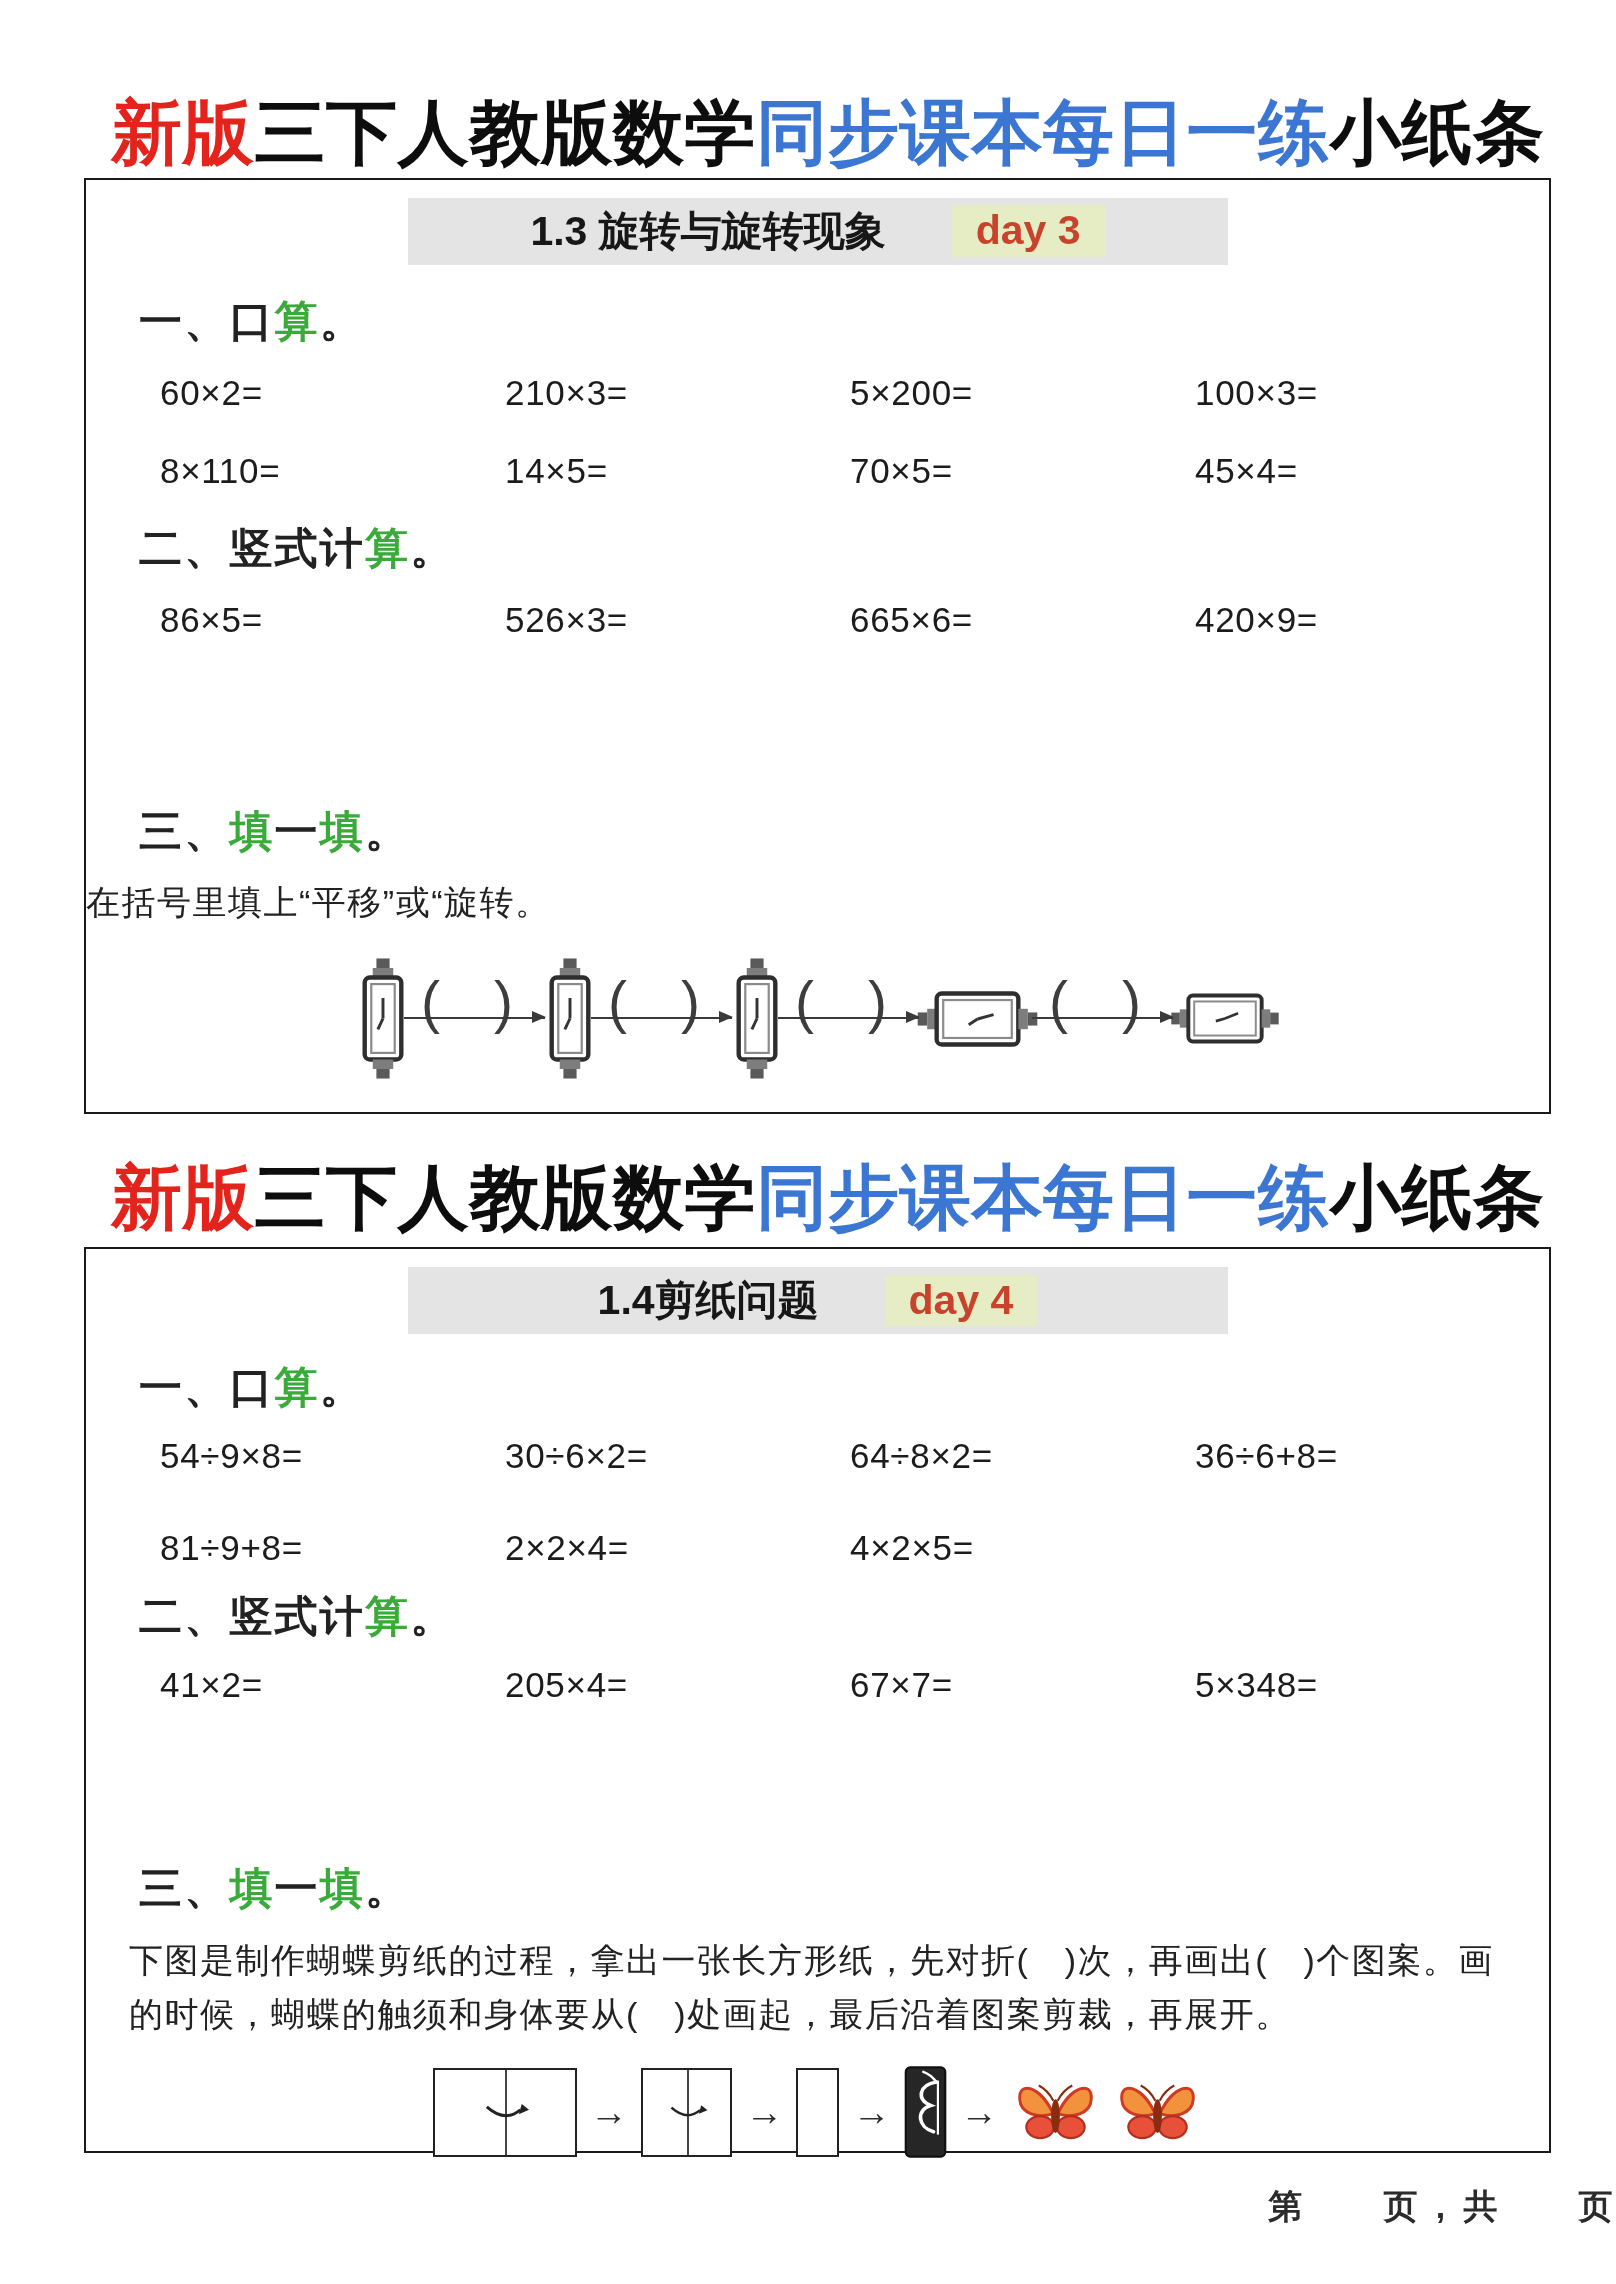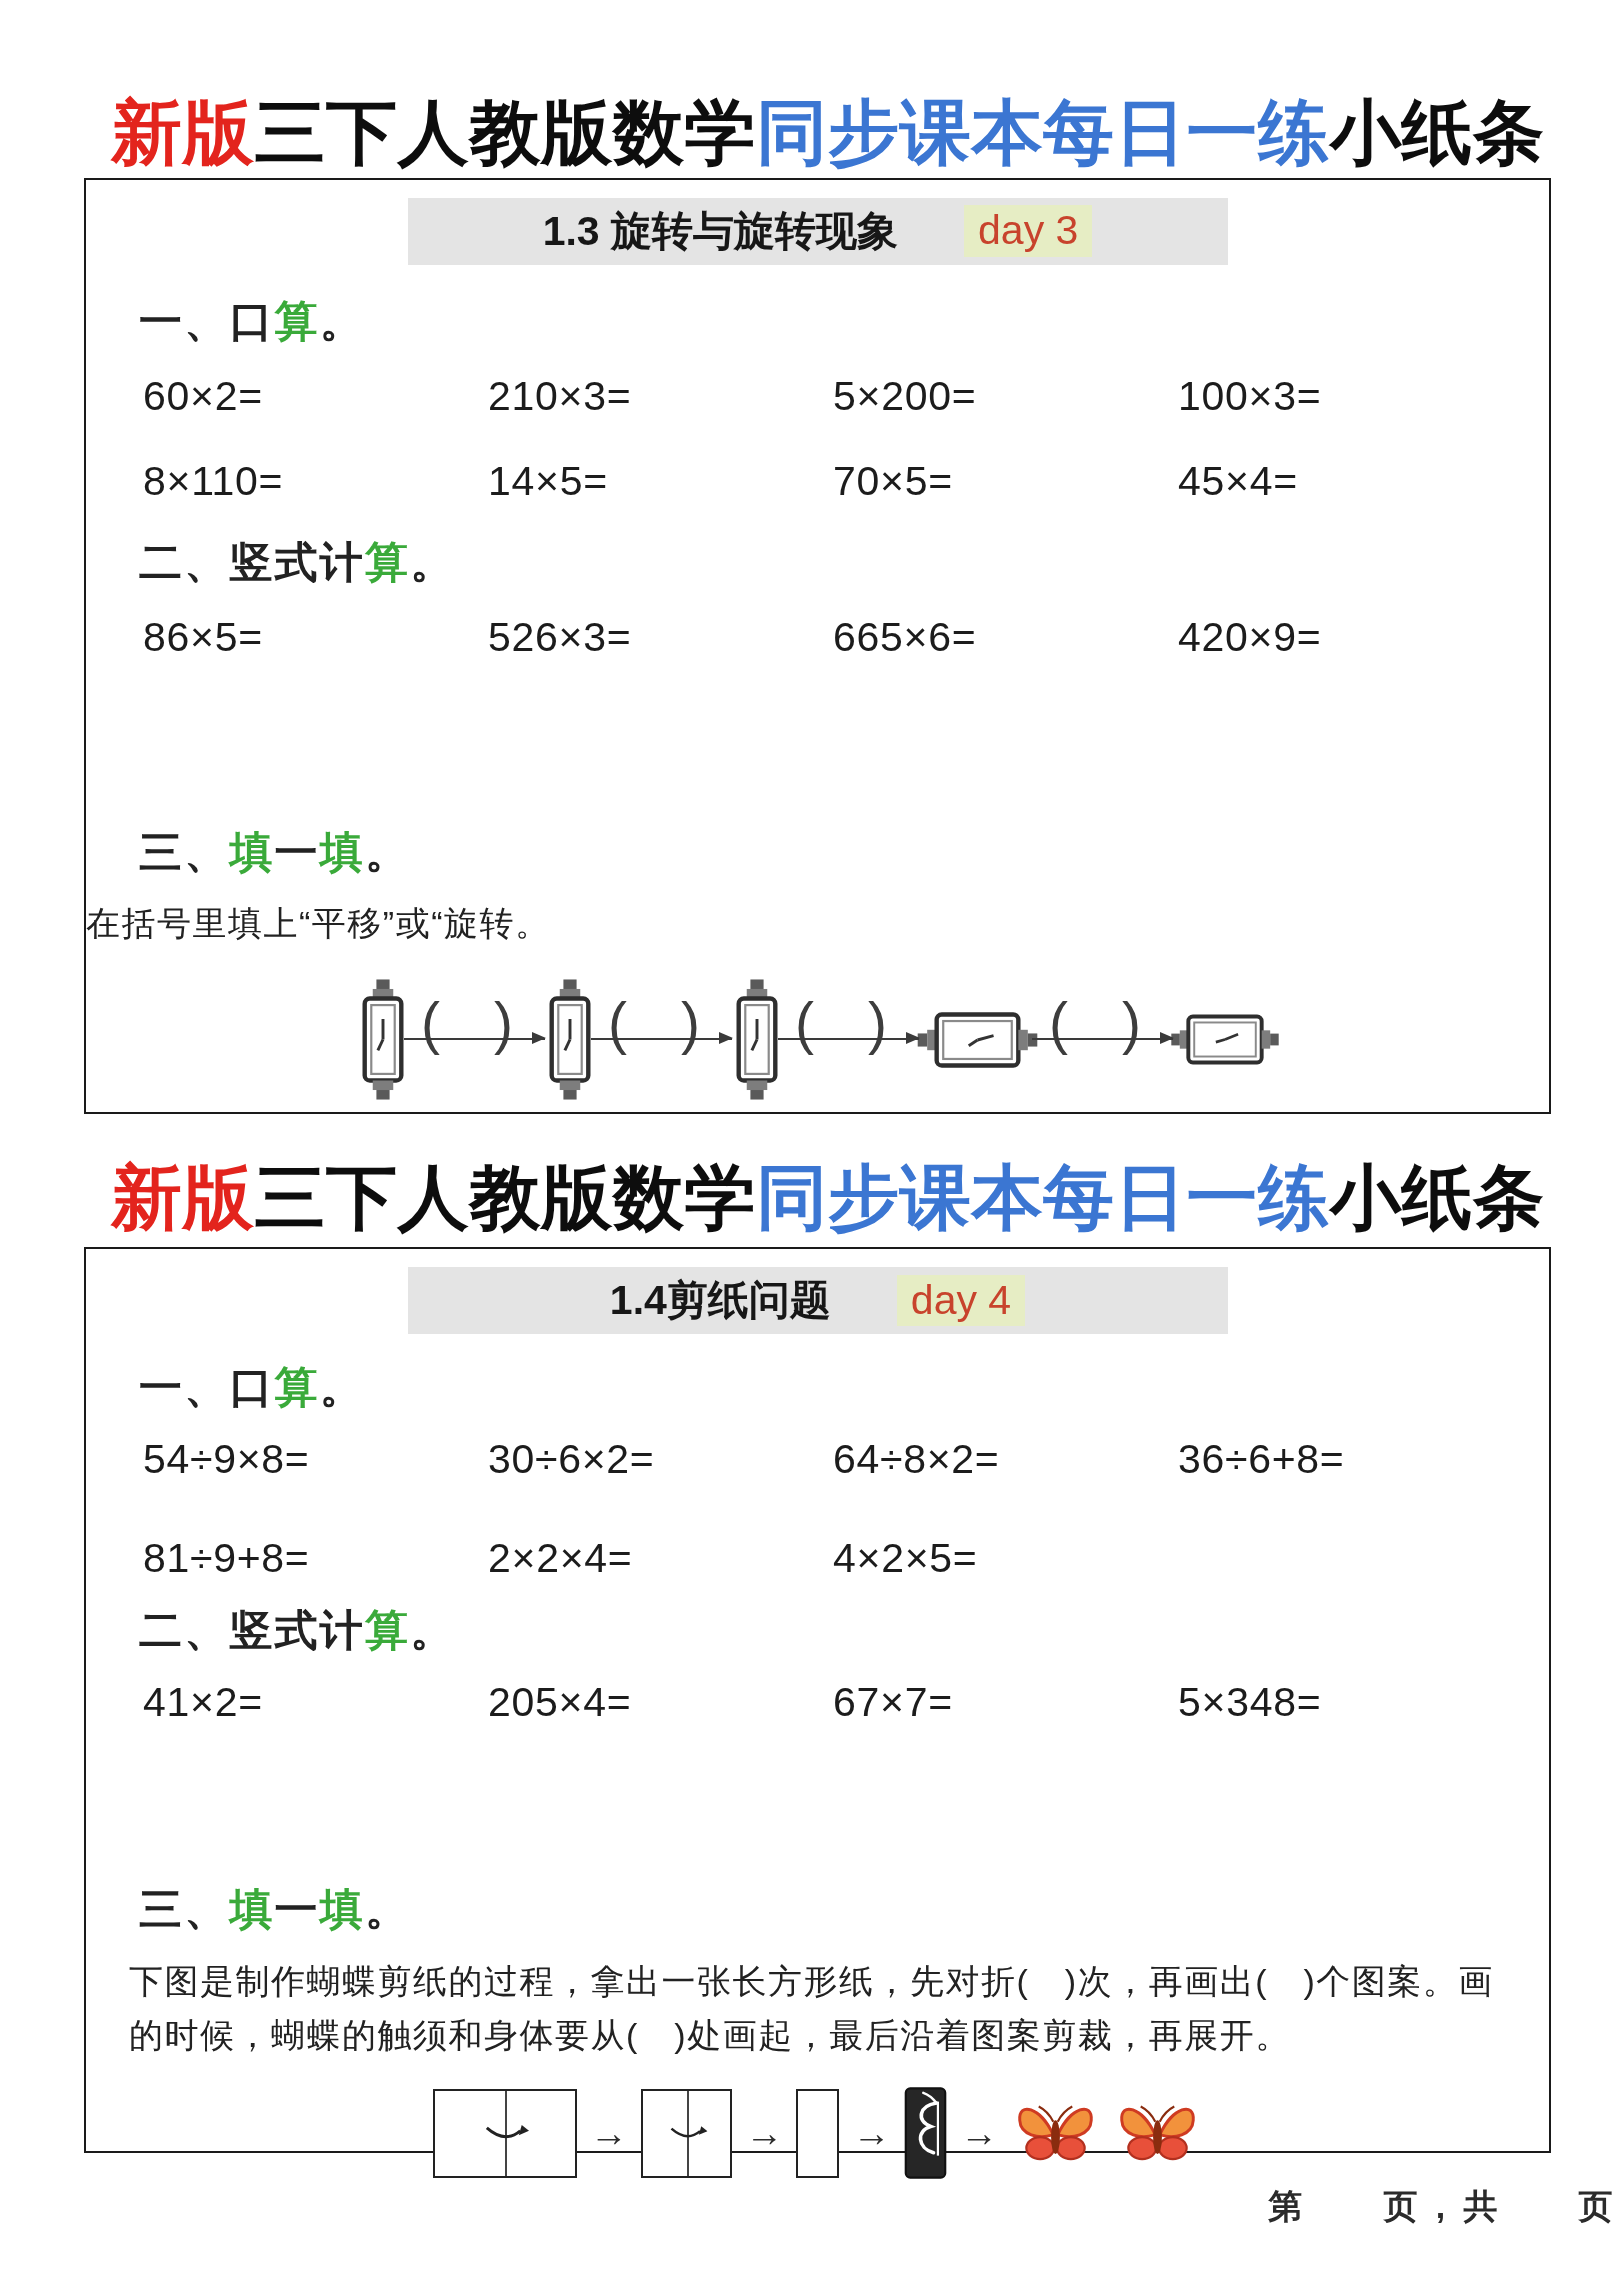--- a/index.html
+++ b/index.html
@@ -42,45 +42,45 @@
     margin:17.6px auto 0 auto;
     height:67px;
     background:#e4e4e4;
     display:flex;align-items:center;justify-content:center;
     gap:66px;
     font-size:41px;font-weight:700;color:#171717;text-align:right;
   }
   .day-badge{
     background:#e6edc4;
     color:#c8432c;
-    font-weight:400;
-    padding:0 14px;
+    font-weight:700;
+    padding:0 24px;
     line-height:1.25;
   }
   
   .sec-head{
     padding-left:53px;
     font-size:43px;font-weight:700;color:#222;
     letter-spacing:2.2px;
   }
   .g{color:#3aaa3a;}
   .sh1{margin-top:28px;}
   .sh2{margin-top:29px;}
   .sh3-1{margin-top:163px;}
   .sh1b{margin-top:25px;}
   .sh2b{margin-top:20.5px;}
   .sh3-2{margin-top:155px;}
   
   .prob-grid{
-    padding-left:57px;
+    padding-left:74px;
     display:grid;
     grid-template-columns:345px 345px 345px 1fr;
     row-gap:38px;
     margin-top:22px;
-    font-size:41px;font-weight:400;color:#1c1c1c;
+    font-size:35px;font-weight:400;color:#1c1c1c;
     letter-spacing:0.7px;
   }
   .prob-grid.tight{row-gap:52px;margin-top:19px;}
   .prob{white-space:nowrap;}
   
   .fill-note{
     margin-top:19px;
     font-size:34px;color:#222;
     letter-spacing:1.5px;
   }

